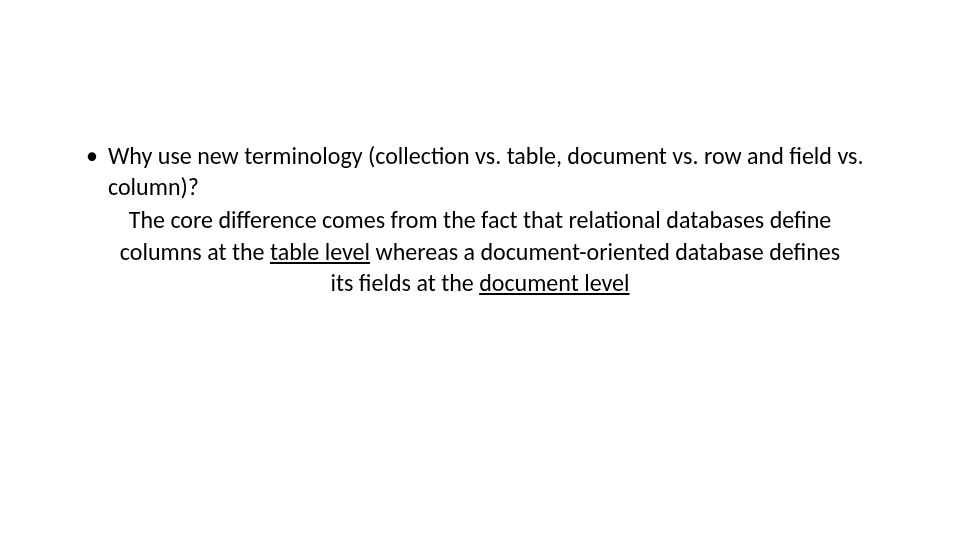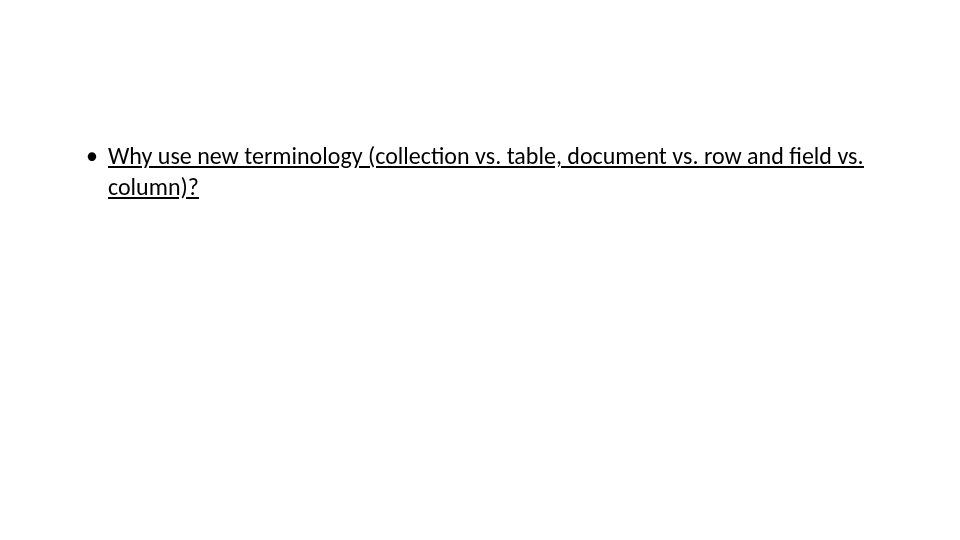--- a/index.html
+++ b/index.html
@@ -1,19 +1,18 @@
 <!DOCTYPE html>
 <html><head>
   <meta charset="utf-8">
   <style>
     * {
       margin: 0;
       padding: 0;
       box-sizing: border-box;
-      text-decoration: underline;
     }
     html, body {
       width: 960px;
       height: 540px;
       background: #ffffff;
       font-family: Calibri, "Segoe UI", Arial, sans-serif;
       overflow: hidden;
     }
     .slide {
       width: 960px;
@@ -55,13 +54,16 @@
   </style>
 </head>
 <body>
 
 <div class="slide">
   <ul class="bullet-list">
     <li class="bullet-item">
       <span>Why use new terminology (collection vs. table, document vs. row and field vs. column)?</span>
     </li>
   </ul>
+  <div class="sub-text">
+    <span>The core difference comes from the fact that relational databases define columns at the </span><span class="underline">table level</span><span> whereas a document-oriented database defines its fields at the </span><span class="underline">document level</span>
+  </div>
 </div>
 
 </body></html>

